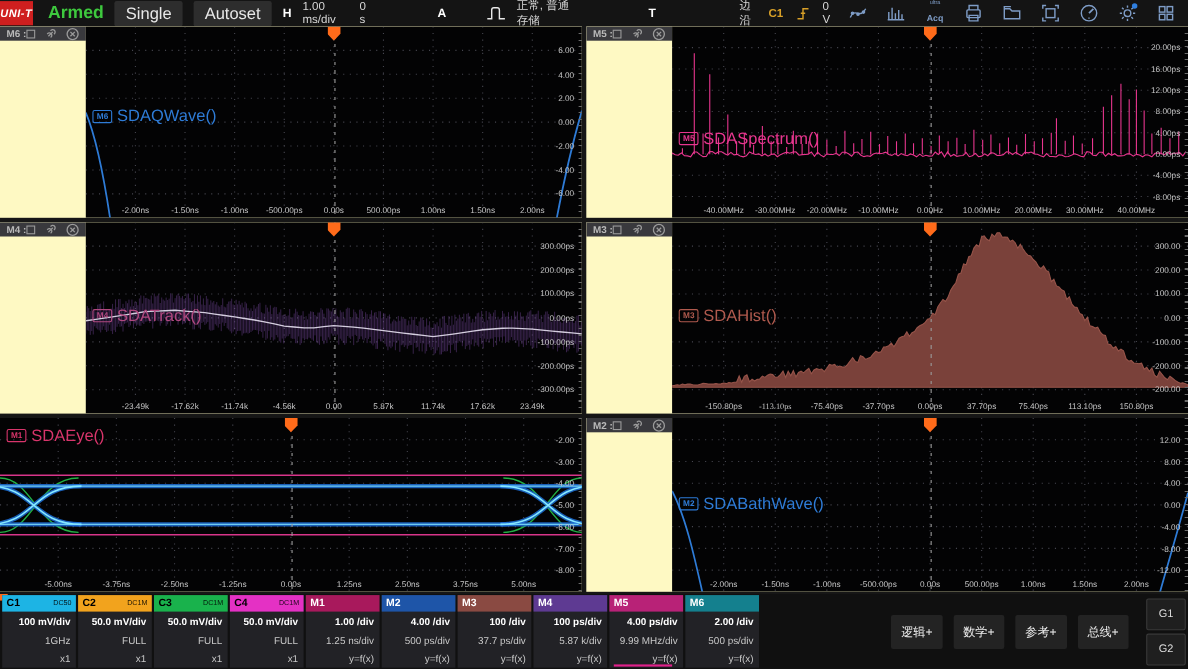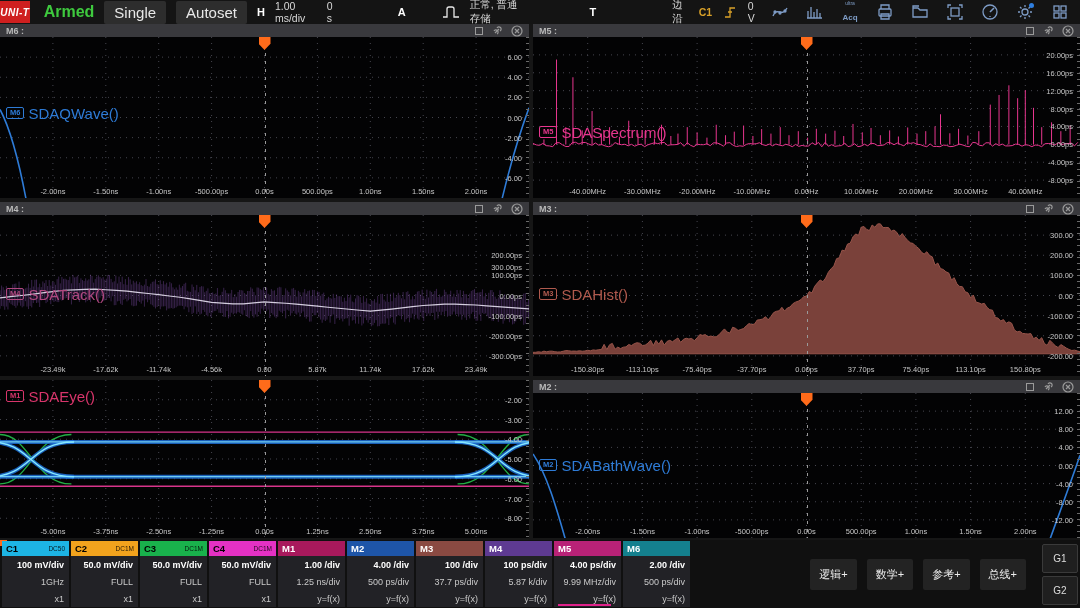--- a/index.html
+++ b/index.html
@@ -15,21 +15,21 @@
   .tinfo{color:#d8d8d8;font-size:10.5px}
   .trigsrc{color:#d8a028;font-size:10.5px;font-weight:bold}
   .ticons{display:flex;gap:15px;align-items:center;margin-left:auto}
   .tbicon{width:20px;height:20px;display:flex;align-items:center;justify-content:center;cursor:pointer;position:relative}
   .tbicon svg{stroke:#7e9cc6;fill:none;stroke-width:1.3}
   .acqtxt{color:#7e9cc6;font-size:8px;font-weight:bold;line-height:1}
   .acqsub{color:#7e9cc6;font-size:5px;display:block;text-align:center}
   .bluedot{position:absolute;top:1px;right:1px;width:5px;height:5px;border-radius:50%;background:#2f7fe0}
   
   .grid6{display:grid;grid-template-columns:529px 547px;grid-template-rows:174px 174px 158px;gap:4px;margin-top:0}
-  .panel{background:#fef9c3;display:flex;flex-direction:column;overflow:hidden}
+  .panel{background:#fef9c3;display:flex;flex-direction:row;overflow:hidden}
   .phead{height:13px;background:#39393d;display:flex;align-items:center;padding:0 6px;flex:none}
   .ptitle{color:#b9b9b9;font-size:9px;font-weight:bold}
   .tab{font-size:9px;color:#c4c4c4;background:#2c2c2f;padding:1px 8px;margin-right:2px;cursor:pointer}
   .tab.active{background:#4c4c50;color:#fff}
   .picons{margin-left:auto;display:flex;gap:8px;align-items:center}
   .chk{width:8px;height:8px;border:1px solid #9a9a9a;cursor:pointer}
   .picons svg{stroke:#9a9a9a;fill:none;stroke-width:1.2;cursor:pointer}
   .graph{position:relative;flex:1;background:#030304;overflow:hidden}
   .plot{position:absolute;inset:0;width:100%;height:100%}
   .plot .grid{stroke:#46464f;stroke-dasharray:1 5;vector-effect:non-scaling-stroke}
@@ -325,21 +325,21 @@
           <span style="left: 20%;">-17.62k</span>
           <span style="left: 30%;">-11.74k</span>
           <span style="left: 40%;">-4.56k</span>
           <span style="left: 50%;">0.00</span>
           <span style="left: 60%;">5.87k</span>
           <span style="left: 70%;">11.74k</span>
           <span style="left: 80%;">17.62k</span>
           <span style="left: 90%;">23.49k</span>
         </div>
       <div class="yticks">
-          <span style="top: 12.5%; margin-top: 32px;">300.00ps</span>
+          <span style="top: 12.5%;">300.00ps</span>
           <span style="top: 25%;">200.00ps</span>
           <span style="top: 37.5%;">100.00ps</span>
           <span style="top: 50%;">0.00ps</span>
           <span style="top: 62.5%;">-100.00ps</span>
           <span style="top: 75%;">-200.00ps</span>
           <span style="top: 87.5%;">-300.00ps</span>
         </div>
     </div>
   </section>
 
@@ -379,21 +379,21 @@
         </svg>
       <div class="rticks"></div>
       <div class="centerline"></div>
       <div class="trig"></div>
       <div class="tracelabel" style="top: 44%;">
         <span class="badge" style="color: rgb(176, 90, 78); border-color: rgb(176, 90, 78);">M3</span>
         <span class="lname" style="color: rgb(176, 90, 78);">SDAHist()</span>
       </div>
       <div class="xticks">
           <span style="left: 10%;">-150.80ps</span>
-          <span style="left: 20%;">-113.10ps</span>
+          <span style="left: 20%; font-family: Liberation Serif, serif;">-113.10ps</span>
           <span style="left: 30%;">-75.40ps</span>
           <span style="left: 40%;">-37.70ps</span>
           <span style="left: 50%;">0.00ps</span>
           <span style="left: 60%;">37.70ps</span>
           <span style="left: 70%;">75.40ps</span>
           <span style="left: 80%;">113.10ps</span>
           <span style="left: 90%;">150.80ps</span>
         </div>
       <div class="yticks">
           <span style="top: 12.5%;">300.00</span>

